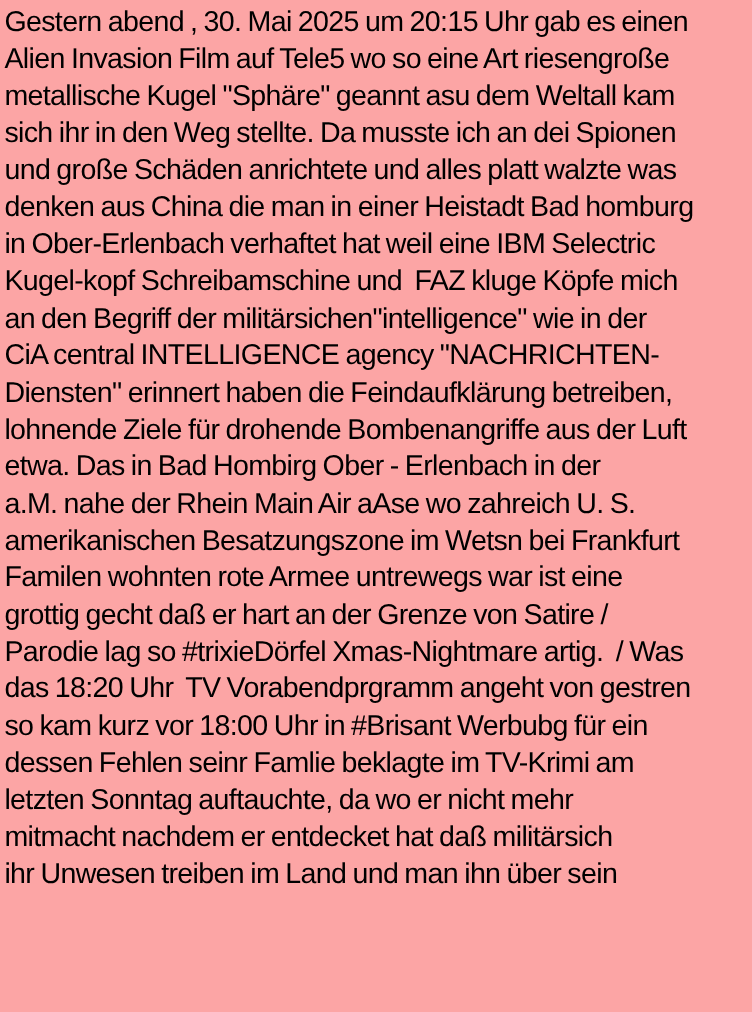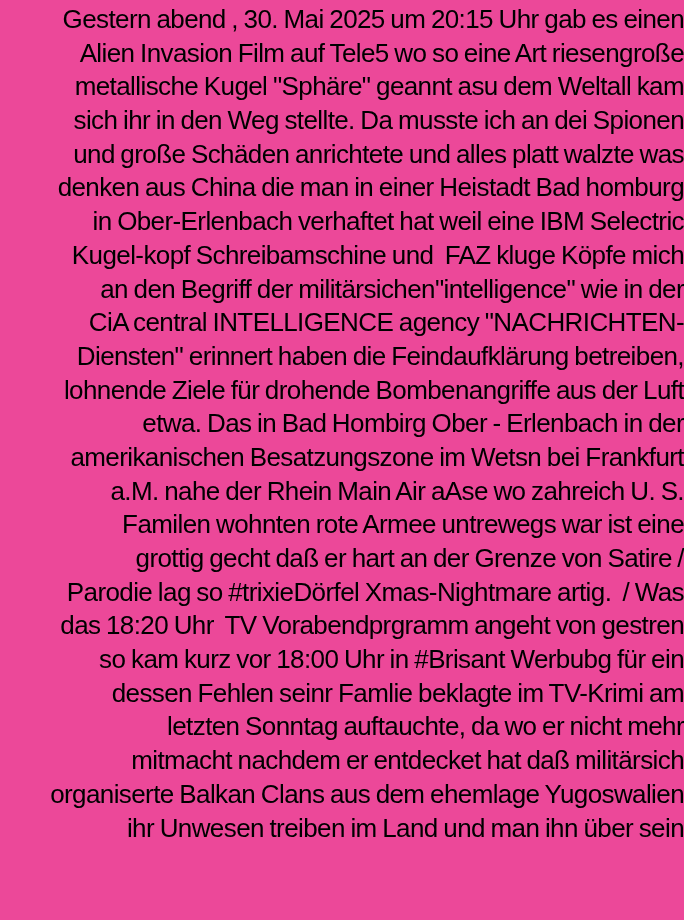--- a/index.html
+++ b/index.html
@@ -8,24 +8,23 @@
   }
   body {
     width: 684px;
     height: 920px;
     background: #ffffff;
     overflow: hidden;
   }
   .page {
     width: 684px;
     height: 920px;
-    background: #ec4899;
+    background: #fca5a5;
     box-sizing: border-box;
     padding: 3px 0 0 4px;
-    text-align: right;
   }
   .textblock {
     font-family: "Liberation Sans", "DejaVu Sans", sans-serif;
     font-size: 26px;
     line-height: 33.7px;
     color: #000000;
     letter-spacing: -0.6px;
     word-spacing: -1px;
   }
   .textblock .line {
@@ -44,26 +43,25 @@
       <div class="line">sich ihr in den Weg stellte. Da musste ich an dei Spionen</div>
       <div class="line">und große Schäden anrichtete und alles platt walzte was</div>
       <div class="line">denken aus China die man in einer Heistadt Bad homburg</div>
       <div class="line">in Ober-Erlenbach verhaftet hat weil eine IBM Selectric</div>
       <div class="line">Kugel-kopf Schreibamschine und  FAZ kluge Köpfe mich</div>
       <div class="line">an den Begriff der militärsichen"intelligence" wie in der</div>
       <div class="line">CiA central INTELLIGENCE agency "NACHRICHTEN-</div>
       <div class="line">Diensten" erinnert haben die Feindaufklärung betreiben,</div>
       <div class="line">lohnende Ziele für drohende Bombenangriffe aus der Luft</div>
       <div class="line">etwa. Das in Bad Hombirg Ober - Erlenbach in der</div>
+      <div class="line">a.M. nahe der Rhein Main Air aAse wo zahreich U. S.</div>
       <div class="line">amerikanischen Besatzungszone im Wetsn bei Frankfurt</div>
-      <div class="line">a.M. nahe der Rhein Main Air aAse wo zahreich U. S.</div>
       <div class="line">Familen wohnten rote Armee untrewegs war ist eine</div>
       <div class="line">grottig gecht daß er hart an der Grenze von Satire /</div>
       <div class="line">Parodie lag so #trixieDörfel Xmas-Nightmare artig.  / Was</div>
       <div class="line">das 18:20 Uhr  TV Vorabendprgramm angeht von gestren</div>
       <div class="line">so kam kurz vor 18:00 Uhr in #Brisant Werbubg für ein</div>
       <div class="line">dessen Fehlen seinr Famlie beklagte im TV-Krimi am</div>
       <div class="line">letzten Sonntag auftauchte, da wo er nicht mehr</div>
       <div class="line">mitmacht nachdem er entdecket hat daß militärsich</div>
-      <div class="line">organiserte Balkan Clans aus dem ehemlage Yugoswalien</div>
       <div class="line">ihr Unwesen treiben im Land und man ihn über sein</div>
     </div>
 </div>
 
 </body></html>

